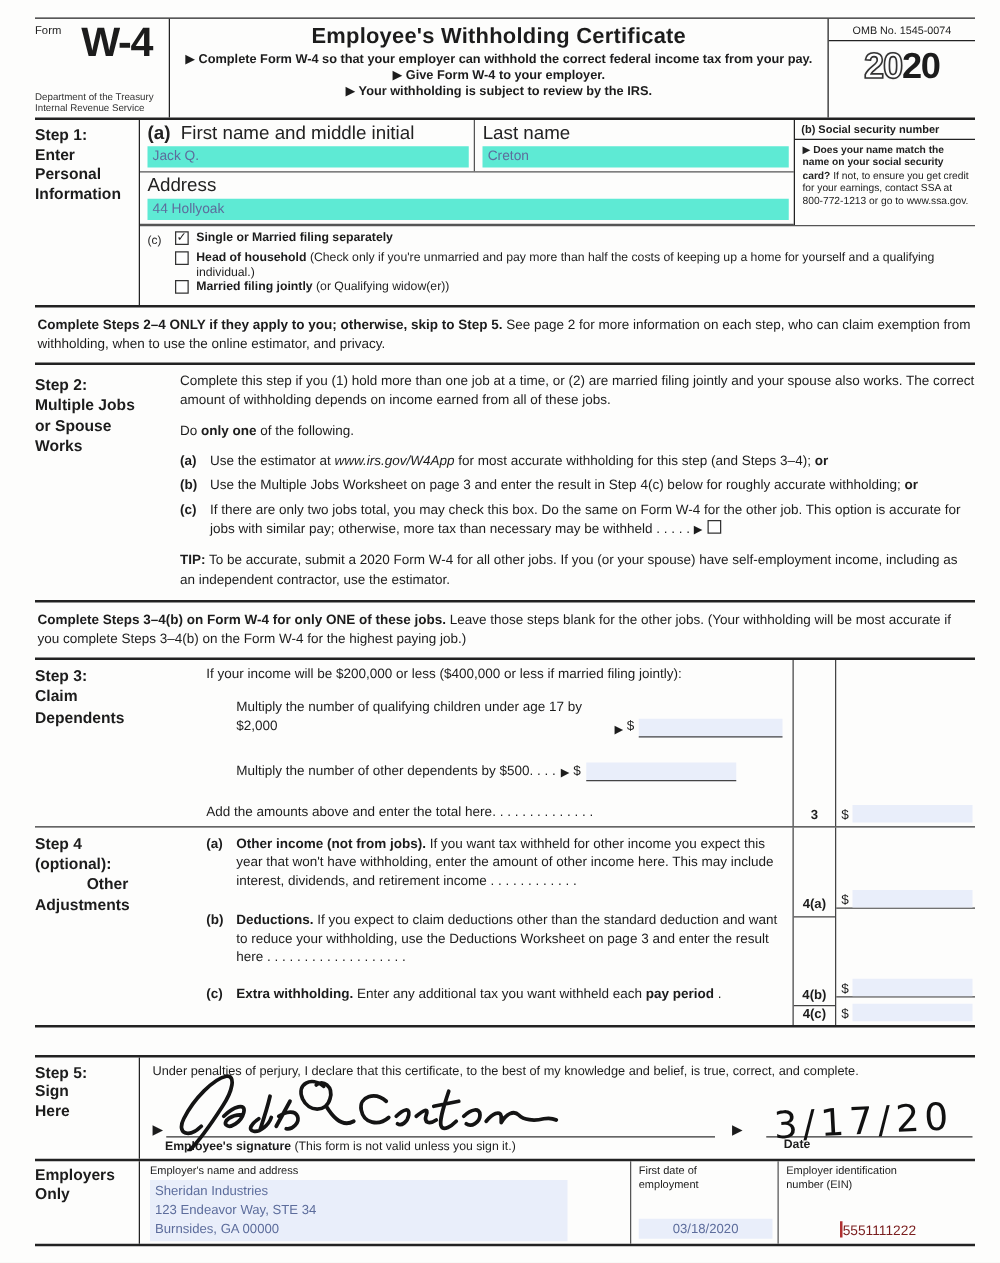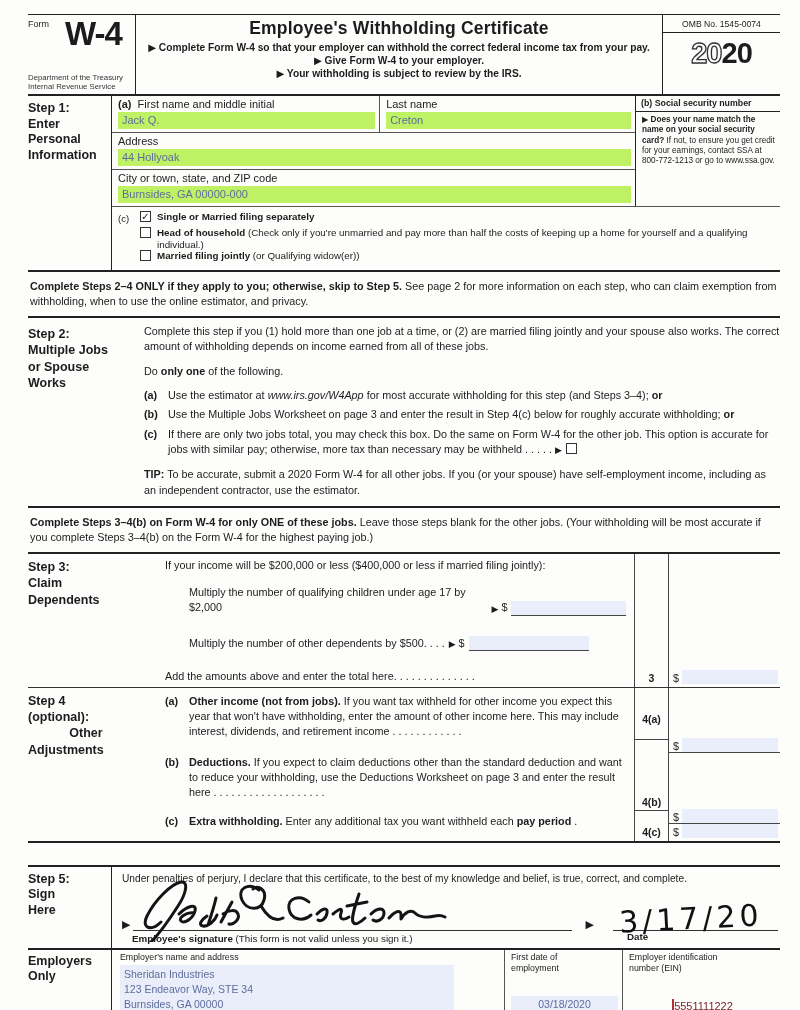--- a/index.html
+++ b/index.html
@@ -23,23 +23,23 @@
   
   .s1 { display:flex; border-bottom:2.4px solid #222; }
   .step-label { width:84px; border-right:1.4px solid #222; padding:5px 2px 0 0; font-weight:bold; font-size:12.5px; line-height:1.25; }
   .s1-main { flex:1; display:flex; flex-direction:column; }
   .s1-toprows { display:flex; }
   .s1-fields { flex:1; }
   .frow { border-bottom:1px solid #555; }
   .frow-split { display:flex; }
   .fcell { padding:2px 4px 1px 6px; }
   .fcell + .fcell { border-left:1px solid #555; }
-  .flabel { font-size:11px; color:#222; }
+  .flabel { font-size:15px; color:#222; }
   .flabel b { font-weight:bold; }
-  .fvalue { font-size:11px; color:#5d6d9c; background:#bef264; padding:2px 4px; min-height:17px; margin:2px 0 2px 0; }
+  .fvalue { font-size:11px; color:#5d6d9c; background:#5eead4; padding:2px 4px; min-height:17px; margin:2px 0 2px 0; }
   .ssn-col { width:145px; border-left:1.4px solid #222; display:flex; flex-direction:column; }
   .ssn-head { font-size:8.8px; font-weight:bold; padding:2px 3px 3px 5px; border-bottom:1.4px solid #222; }
   .ssn-note { font-size:8.2px; line-height:1.25; padding:3px 4px 2px 6px; color:#222; }
   .checks { display:flex; padding:4px 4px 4px 6px; border-top:1px solid #555; }
   .c-tag { font-size:9.5px; width:22px; padding-top:2px; }
   .check-list { flex:1; }
   .check-item { display:flex; align-items:flex-start; margin-bottom:4px; font-size:9.8px; line-height:1.2; }
   .cbox { width:11px; height:11px; border:1.2px solid #333; margin-right:6px; margin-top:0; flex:0 0 auto; font-size:10px; line-height:10px; text-align:center; color:#222; background:#fff; }
   .check-item b { font-weight:bold; }
 
@@ -149,26 +149,20 @@
               <div class="flabel">Last name</div>
               <div class="fvalue">Creton</div>
             </div>
           </div>
           <div class="frow">
             <div class="fcell">
               <div class="flabel">Address</div>
               <div class="fvalue">44 Hollyoak</div>
             </div>
           </div>
-          <div class="frow" style="border-bottom:none;">
-            <div class="fcell">
-              <div class="flabel">City or town, state, and ZIP code</div>
-              <div class="fvalue">Burnsides, GA 00000-000</div>
-            </div>
-          </div>
         </div>
         <div class="ssn-col">
           <div class="ssn-head">(b)  Social security number</div>
           <div class="ssn-note">
             <b>▶ Does your name match the name on your social security card?</b><span> If not, to ensure you get credit for your earnings, contact SSA at 800-772-1213 or go to www.ssa.gov.</span>
           </div>
         </div>
       </div>
       <div class="checks">
         <div class="c-tag">(c)</div>
@@ -276,21 +270,21 @@
       <div class="opt" style="margin-bottom:12px; margin-top:16px;">
         <span class="opt-tag">(b)</span>
         <span class="opt-body"><b>Deductions.</b><span> If you expect to claim deductions other than the standard deduction and want to reduce your withholding, use the Deductions Worksheet on page 3 and enter the result here</span><span> .    .    .    .    .    .    .    .    .    .    .    .    .    .    .    .    .    .    . </span></span>
       </div>
       <div class="opt" style="margin-bottom:4px; margin-top:14px;">
         <span class="opt-tag">(c)</span>
         <span class="opt-body"><b>Extra withholding.</b><span> Enter any additional tax you want withheld each </span><b>pay period</b><span>   .</span></span>
       </div>
     </div>
     <div class="numcol">
-      <div style="margin-top:25px; border-bottom:1.6px solid #444; padding-bottom:14px;">4(a)</div>
+      <div style="margin-top:55px; border-bottom:1.6px solid #444; padding-bottom:4px;">4(a)</div>
       <div style="margin-top:56px; border-bottom:1.6px solid #444; padding-bottom:2px;">4(b)</div>
       <div style="margin-top:auto; padding-bottom:3px;">4(c)</div>
     </div>
     <div class="dolcol">
       <div class="amt-cell" style="margin-top:50px;">
         <span>$</span>
         <span class="amt-band"></span>
       </div>
       <div class="amt-cell" style="margin-top:56px;">
         <span>$</span>

